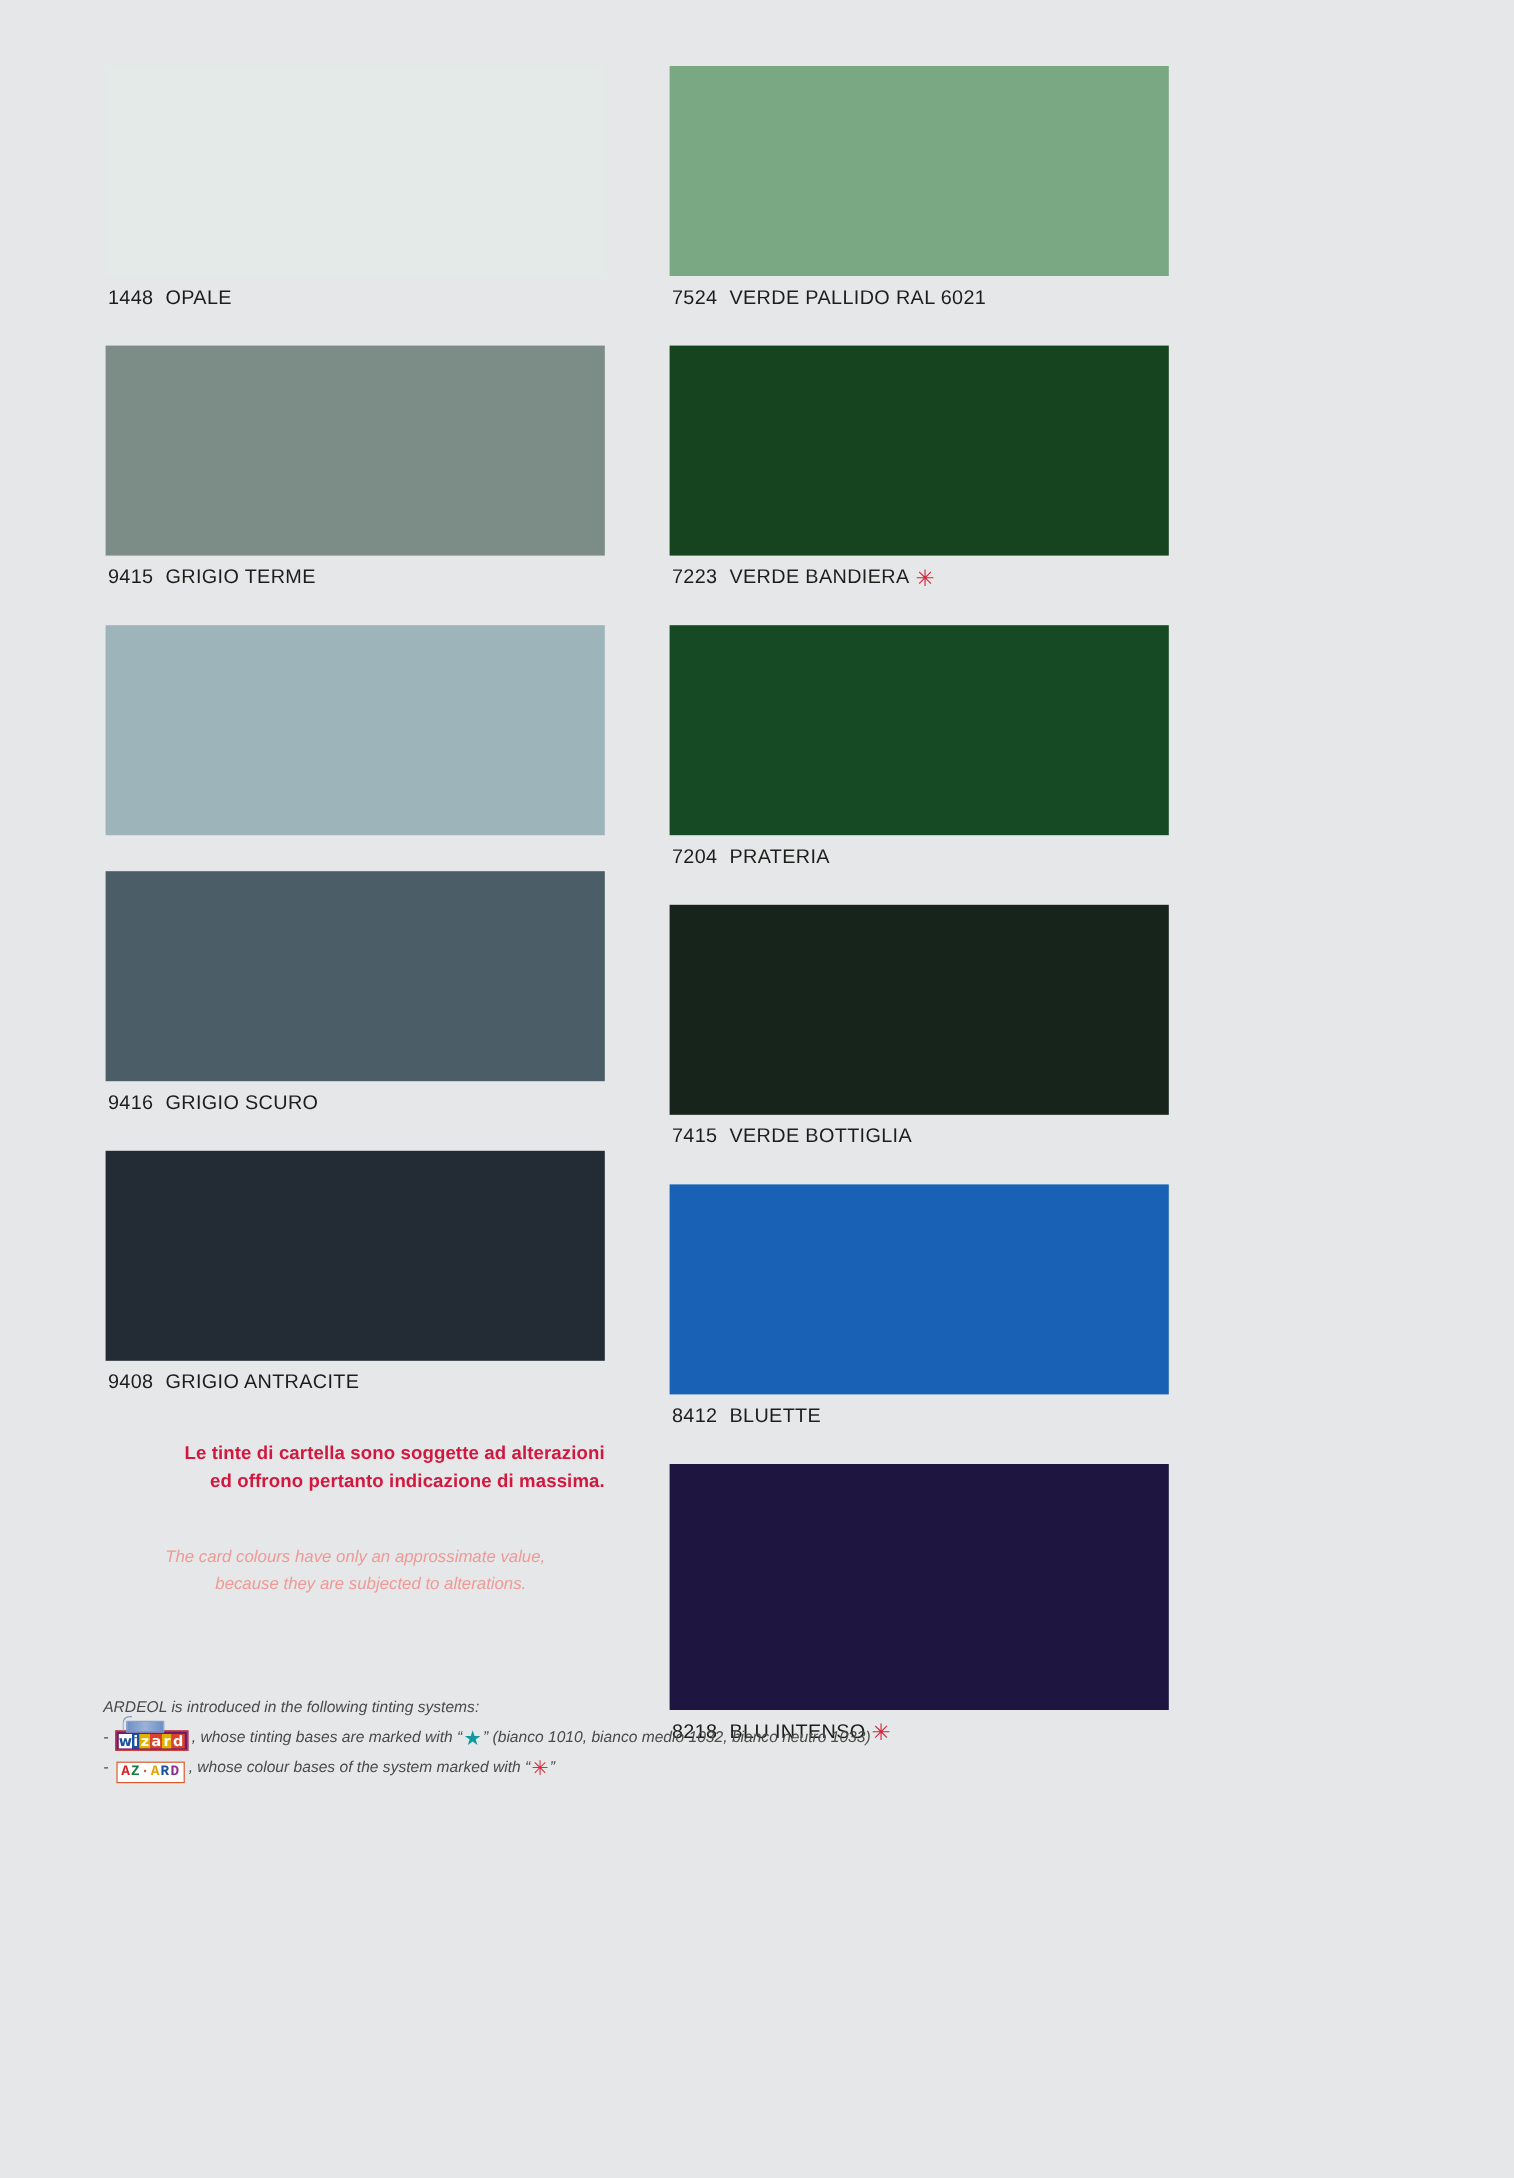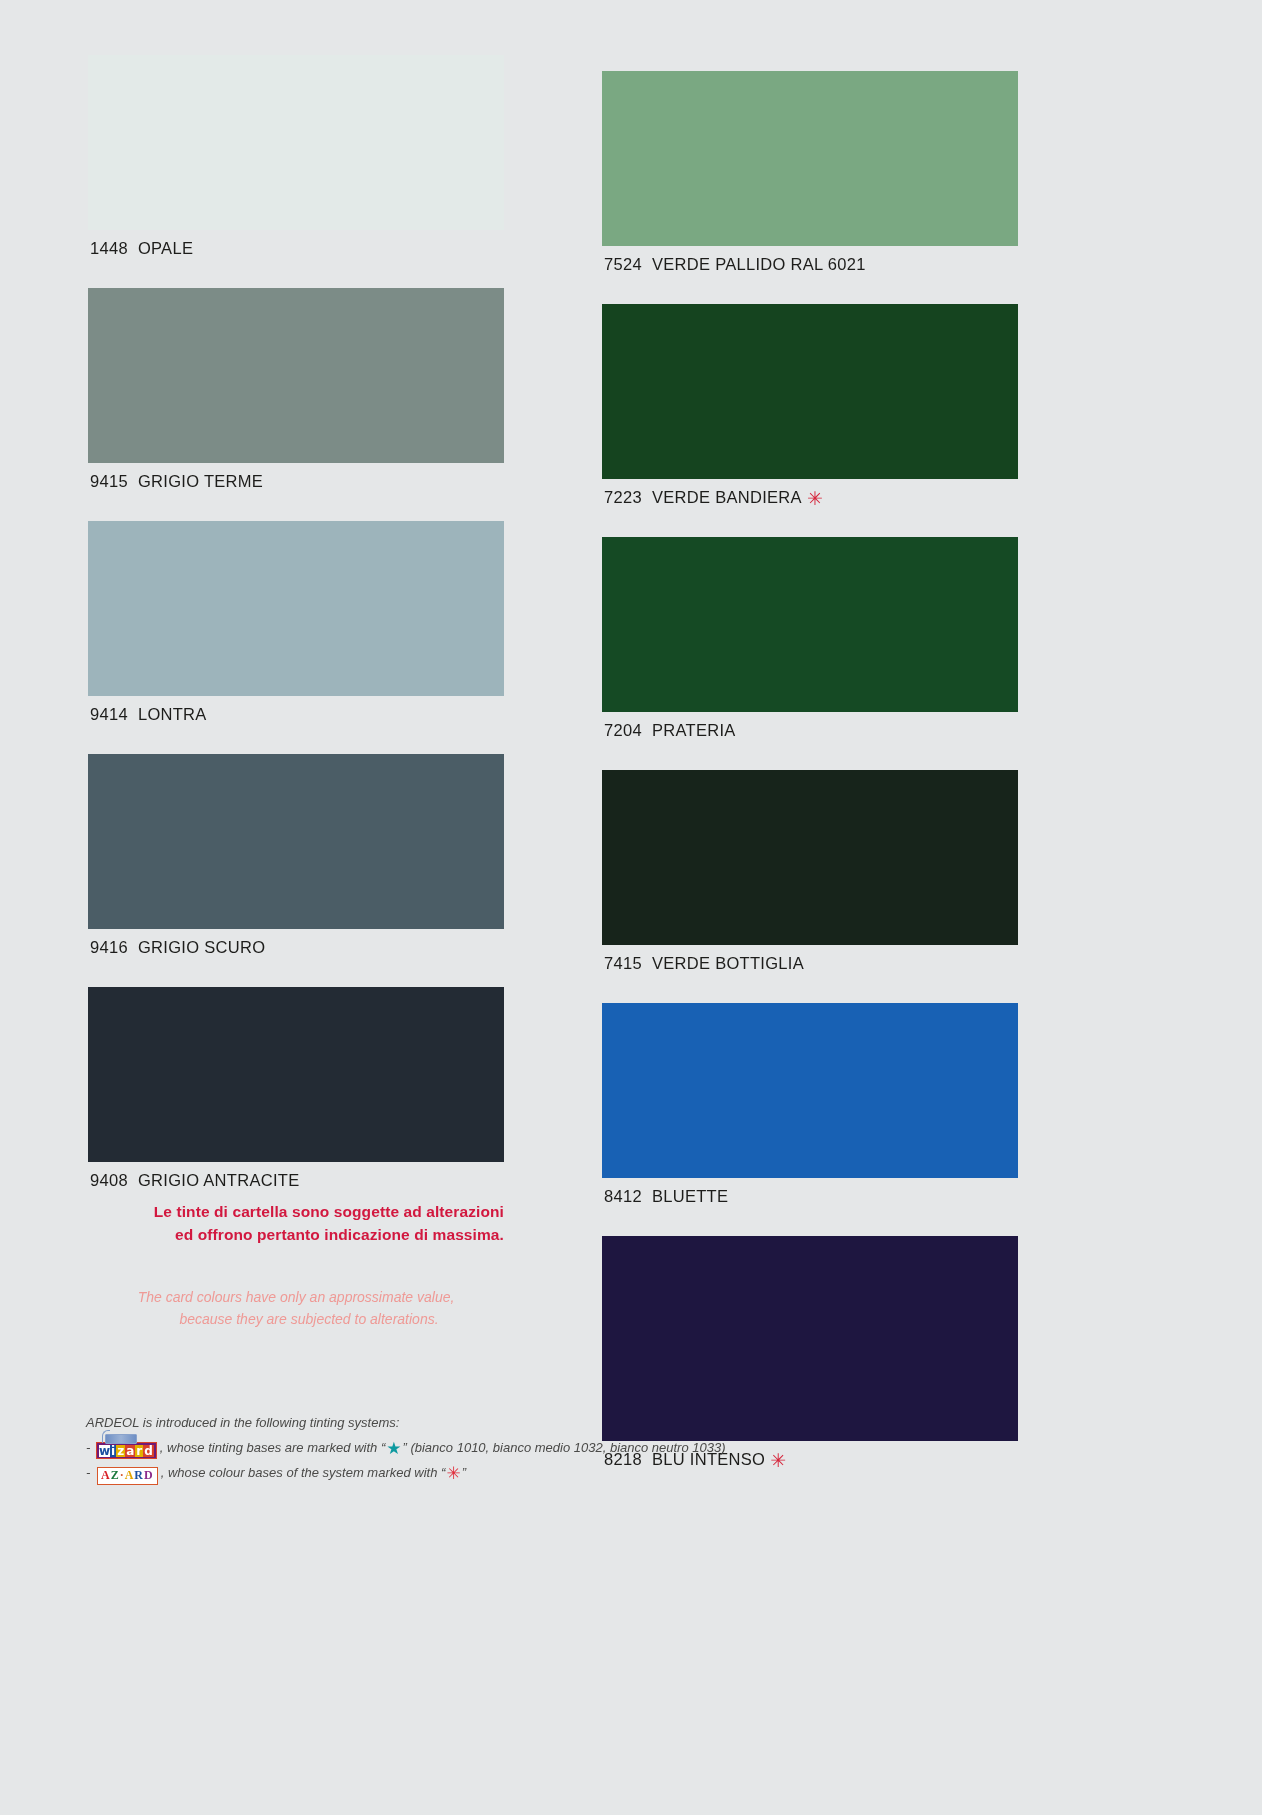--- a/index.html
+++ b/index.html
@@ -9,21 +9,21 @@
     background:#e5e7e8;
     font-family:"Liberation Sans","DejaVu Sans",sans-serif;
     position:relative;overflow:hidden;
     -webkit-font-smoothing:antialiased;
   }
   .page{position:absolute;inset:0;}
 
   
   .col{position:absolute;}
   .col-left{left:88px;top:55px;width:416px;}
-  .col-right{left:558px;top:71px;width:416px;margin-left:44px;}
+  .col-right{left:558px;top:55px;width:416px;}
 
   .cell{position:relative;}
   .swatch{
     width:416px;display:block;
     box-sizing:border-box;
   }
   .cap{
     font-size:16.5px;
     letter-spacing:.3px;
     color:#1d1d1b;
@@ -120,21 +120,21 @@
   .logo-azard{
     display:inline-block;
     vertical-align:-2px;
     margin:0 3px;
     border:1px solid #d8572a;
     background:#ffffff;
     padding:1px 3px;
     font-style:normal;
     font-weight:bold;
     font-size:12px;
-    font-family:Liberation Serif, serif;
+    font-family:Liberation Mono, monospace;
     letter-spacing:1px;
     line-height:1.15;
   }
   .logo-azard .a{color:#d81f26;}
   .logo-azard .z{color:#1b7a3e;}
   .logo-azard .d1{color:#d8572a;}
   .logo-azard .a2{color:#e2a400;}
   .logo-azard .r{color:#1b4fa0;}
   .logo-azard .d2{color:#8c2c8c;}
 
@@ -166,21 +166,20 @@
       <div class="cell" style="margin-bottom: 30px;">
         <div class="swatch" style="height: 175px; background: rgb(227, 234, 232);"></div>
         <div class="cap"><span class="num">1448</span><span>OPALE</span></div>
       </div>
       <div class="cell" style="margin-bottom: 30px;">
         <div class="swatch" style="height: 175px; background: rgb(124, 140, 135);"></div>
         <div class="cap"><span class="num">9415</span><span>GRIGIO TERME</span></div>
       </div>
       <div class="cell" style="margin-bottom: 30px;">
         <div class="swatch" style="height: 175px; background: rgb(157, 180, 187);"></div>
-        <div class="cap"><span class="num">9414</span><span>LONTRA</span></div>
       </div>
       <div class="cell" style="margin-bottom: 30px;">
         <div class="swatch" style="height: 175px; background: rgb(75, 93, 102);"></div>
         <div class="cap"><span class="num">9416</span><span>GRIGIO SCURO</span></div>
       </div>
       <div class="cell" style="margin-bottom: 30px;">
         <div class="swatch" style="height: 175px; background: rgb(35, 43, 52);"></div>
         <div class="cap"><span class="num">9408</span><span>GRIGIO ANTRACITE</span></div>
       </div>
     </div>

